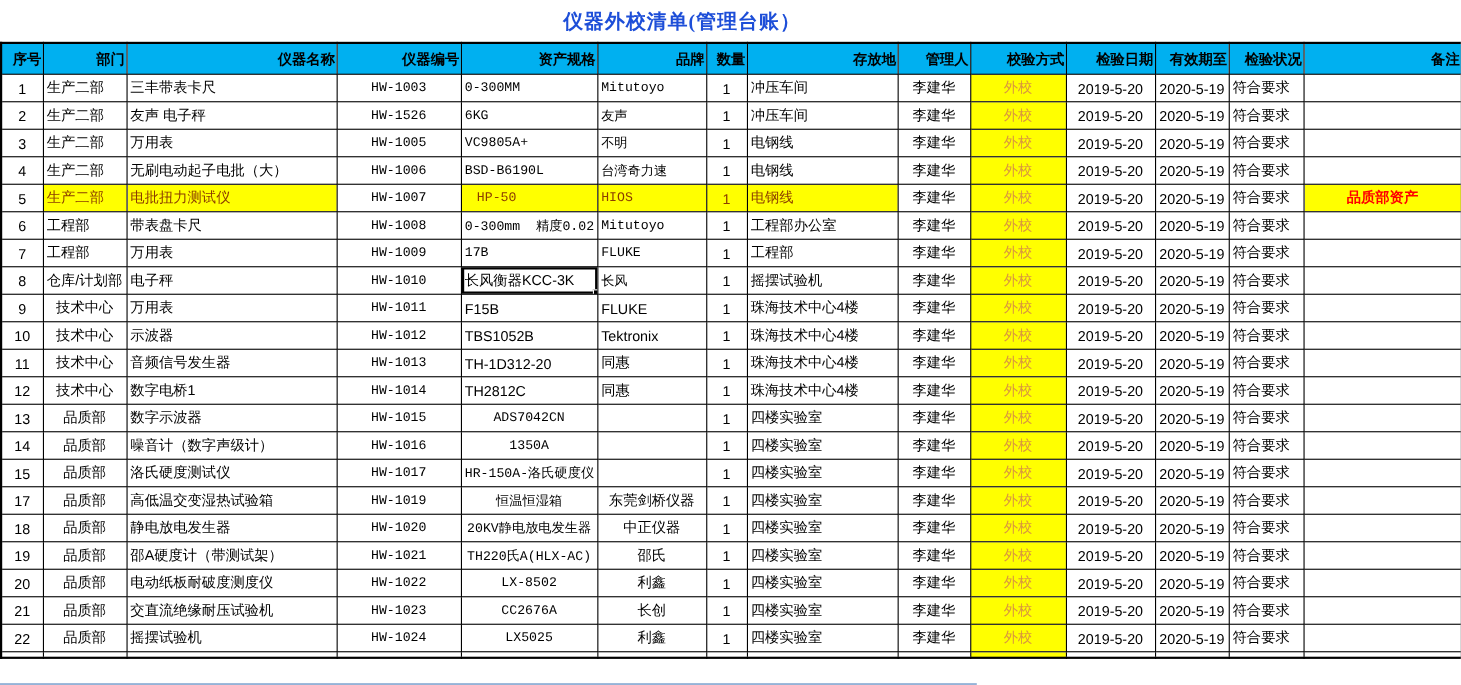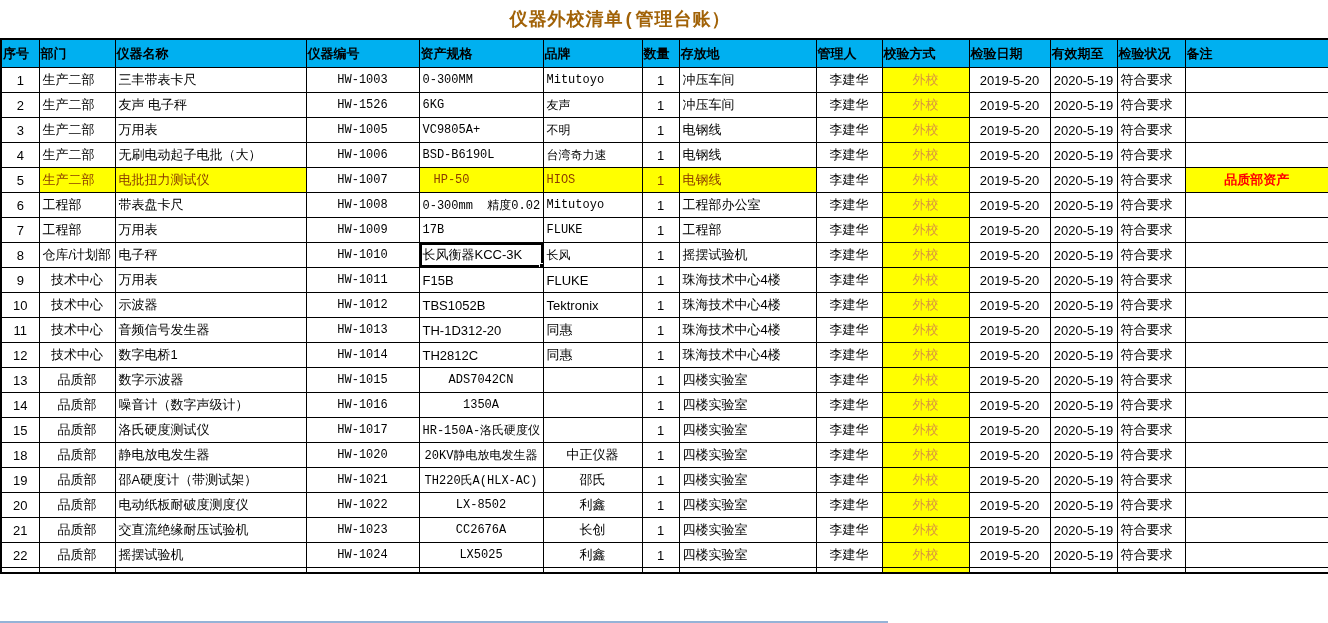--- a/index.html
+++ b/index.html
@@ -4,31 +4,31 @@
 <style>
   html,body{margin:0;padding:0;}
   body{
     width:1328px;height:623px;overflow:hidden;position:relative;
     background:#ffffff;font-family:"Liberation Sans",sans-serif;
   }
   .title-bar{
     width:1240px;height:38px;display:flex;align-items:center;justify-content:center;
   }
   .title-text{
-    font-family:Liberation Mono, monospace;font-weight:bold;font-size:18px;color:#a16207;
+    font-family:Liberation Serif, serif;font-weight:bold;font-size:18px;color:#1d4ed8;
     letter-spacing:1px;
   }
   table{
     border-collapse:collapse;table-layout:fixed;width:1328px;
     border:2px solid #000;
   }
   th{
     background:var(--header-bg,#00B0F0);
     border:1px solid #000;height:27px;padding:0 1px;
-    font-size:13px;font-weight:bold;color:#000;text-align:left;overflow:hidden;
+    font-size:13px;font-weight:bold;color:#000;text-align:right;overflow:hidden;
   }
   td{
     border:1px solid #000;height:24px;padding:0 3px;
     font-size:13px;color:#000;overflow:hidden;white-space:pre;vertical-align:middle;
   }
   tr.partial td{height:4px;padding:0;}
   .center{text-align:center}
   .left{text-align:left}
   .mono{font-family:"Liberation Mono","DejaVu Sans Mono",monospace;font-size:12px}
   .sans{font-family:"Liberation Sans",sans-serif}
@@ -317,20 +317,36 @@
         <td class="center">1</td>
         <td class="left">四楼实验室</td>
         <td class="center">李建华</td>
         <td class="method">外校</td>
         <td class="center sans">2019-5-20</td>
         <td class="center sans">2020-5-19</td>
         <td class="left">符合要求</td>
         <td class=""></td>
       </tr>
       <tr>
+        <td class="center sans">17</td>
+        <td class="center">品质部</td>
+        <td class="left">高低温交变湿热试验箱</td>
+        <td class="center mono">HW-1019</td>
+        <td class="center mono">恒温恒湿箱</td>
+        <td class="center">东莞剑桥仪器</td>
+        <td class="center">1</td>
+        <td class="left">四楼实验室</td>
+        <td class="center">李建华</td>
+        <td class="method">外校</td>
+        <td class="center sans">2019-5-20</td>
+        <td class="center sans">2020-5-19</td>
+        <td class="left">符合要求</td>
+        <td class=""></td>
+      </tr>
+      <tr>
         <td class="center sans">18</td>
         <td class="center">品质部</td>
         <td class="left">静电放电发生器</td>
         <td class="center mono">HW-1020</td>
         <td class="center mono">20KV静电放电发生器</td>
         <td class="center">中正仪器</td>
         <td class="center">1</td>
         <td class="left">四楼实验室</td>
         <td class="center">李建华</td>
         <td class="method">外校</td>

